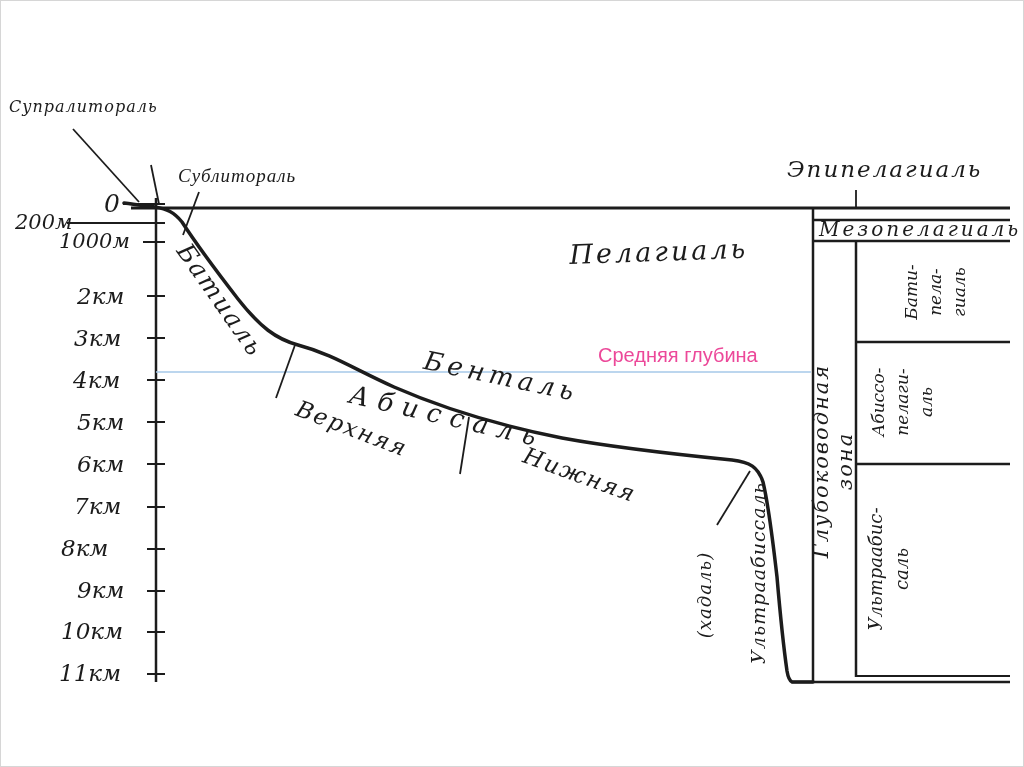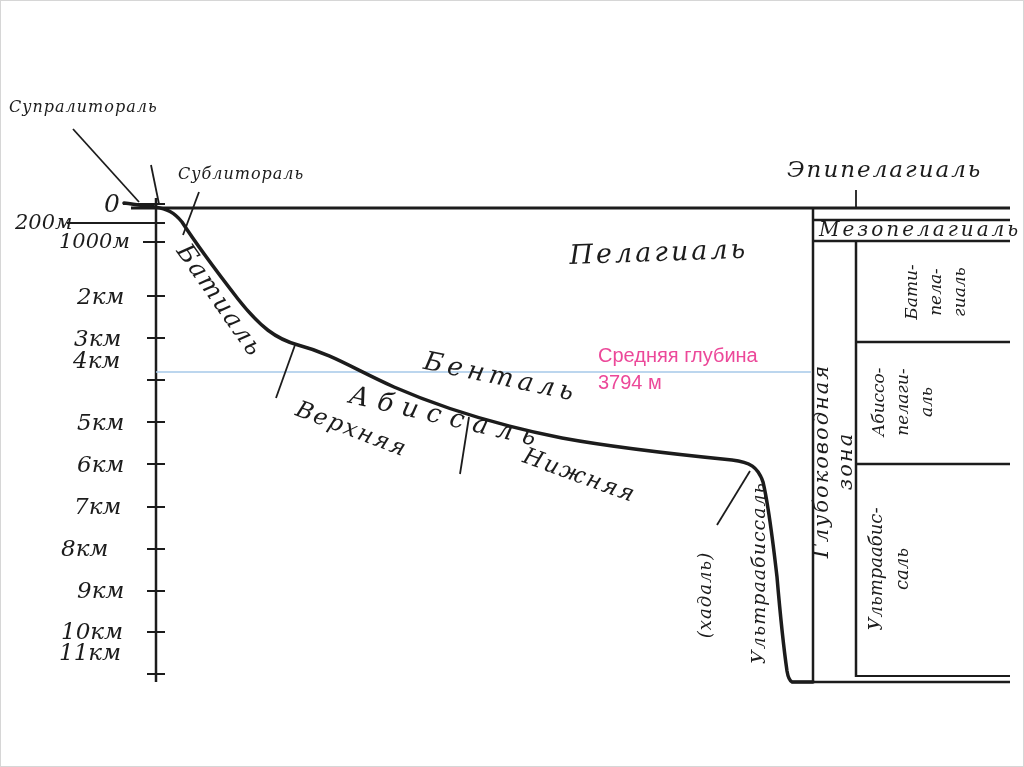--- a/index.html
+++ b/index.html
@@ -73,31 +73,31 @@
     <path d="M294,344 L275,397" stroke="#1c1c1c" stroke-width="1.8" fill="none"></path>
     <path d="M468,416 L459,473" stroke="#1c1c1c" stroke-width="1.8" fill="none"></path>
     <path d="M716,524 L749,470" stroke="#1c1c1c" stroke-width="1.8" fill="none"></path>
   </svg>
 
   <div class="lbl tick" style="left:103px;top:190px;font-size:25px;">0</div>
   <div class="lbl tick" style="left:14px;top:211px;font-size:21px;text-align:right;">200м</div>
   <div class="lbl tick" style="left:58px;top:230px;font-size:21px;">1000м</div>
   <div class="lbl tick" style="left:76px;top:284px;">2км</div>
   <div class="lbl tick" style="left:73px;top:326px;">3км</div>
-  <div class="lbl tick" style="left:72px;top:348px;">4км</div>
+  <div class="lbl tick" style="left:72px;top:368px;">4км</div>
   <div class="lbl tick" style="left:76px;top:410px;">5км</div>
   <div class="lbl tick" style="left:76px;top:452px;">6км</div>
   <div class="lbl tick" style="left:73px;top:494px;">7км</div>
   <div class="lbl tick" style="left:60px;top:536px;">8км</div>
   <div class="lbl tick" style="left:76px;top:578px;">9км</div>
   <div class="lbl tick" style="left:60px;top:619px;">10км</div>
-  <div class="lbl tick" style="left:58px;top:640px;">11км</div>
+  <div class="lbl tick" style="left:58px;top:661px;">11км</div>
 
   <div class="lbl" style="left:8px;top:98px;font-size:16px;letter-spacing:1px;">Супралитораль</div>
-  <div class="lbl" style="left:177px;top:165px;font-size:16px;letter-spacing:1px;">Сублитораль</div>
+  <div class="lbl" style="left:177px;top:165px;font-size:19px;letter-spacing:1px;font-family:Liberation Serif, serif;">Сублитораль</div>
 
   <div class="lbl rot" style="left:192px;top:238px;font-size:25px;letter-spacing:2px;transform:rotate(55deg);">Батиаль</div>
   <div class="lbl rot" style="left:426px;top:346px;font-size:26px;letter-spacing:5px;transform:rotate(12deg);">Бенталь</div>
   <div class="lbl rot" style="left:352px;top:380px;font-size:26px;letter-spacing:9px;transform:rotate(13deg);">Абиссаль</div>
   <div class="lbl rot" style="left:300px;top:396px;font-size:23px;letter-spacing:2px;transform:rotate(21deg);">Верхняя</div>
   <div class="lbl rot" style="left:527px;top:443px;font-size:23px;letter-spacing:2px;transform:rotate(20deg);">Нижняя</div>
 
   <div class="lbl rot" style="left:568px;top:240px;font-size:27px;letter-spacing:3px;transform:rotate(-2deg);">Пелагиаль</div>
 
   <div class="vblock" style="left:703px;top:594px;font-size:18px;letter-spacing:1px;">(хадаль)</div>
@@ -110,16 +110,15 @@
 пела-
 гиаль</div>
   <div class="vblock" style="left:901px;top:401px;font-size:17px;line-height:24px;">Абиссо-
 пелаги-
 аль</div>
   <div class="vblock" style="left:888px;top:568px;font-size:18px;line-height:26px;">Ультраабис-
 саль</div>
 
   <div id="annotation">
     <div>Средняя глубина</div>
-    <div>3794 м</div>
   </div>
 
 </div>
 
 </body></html>

